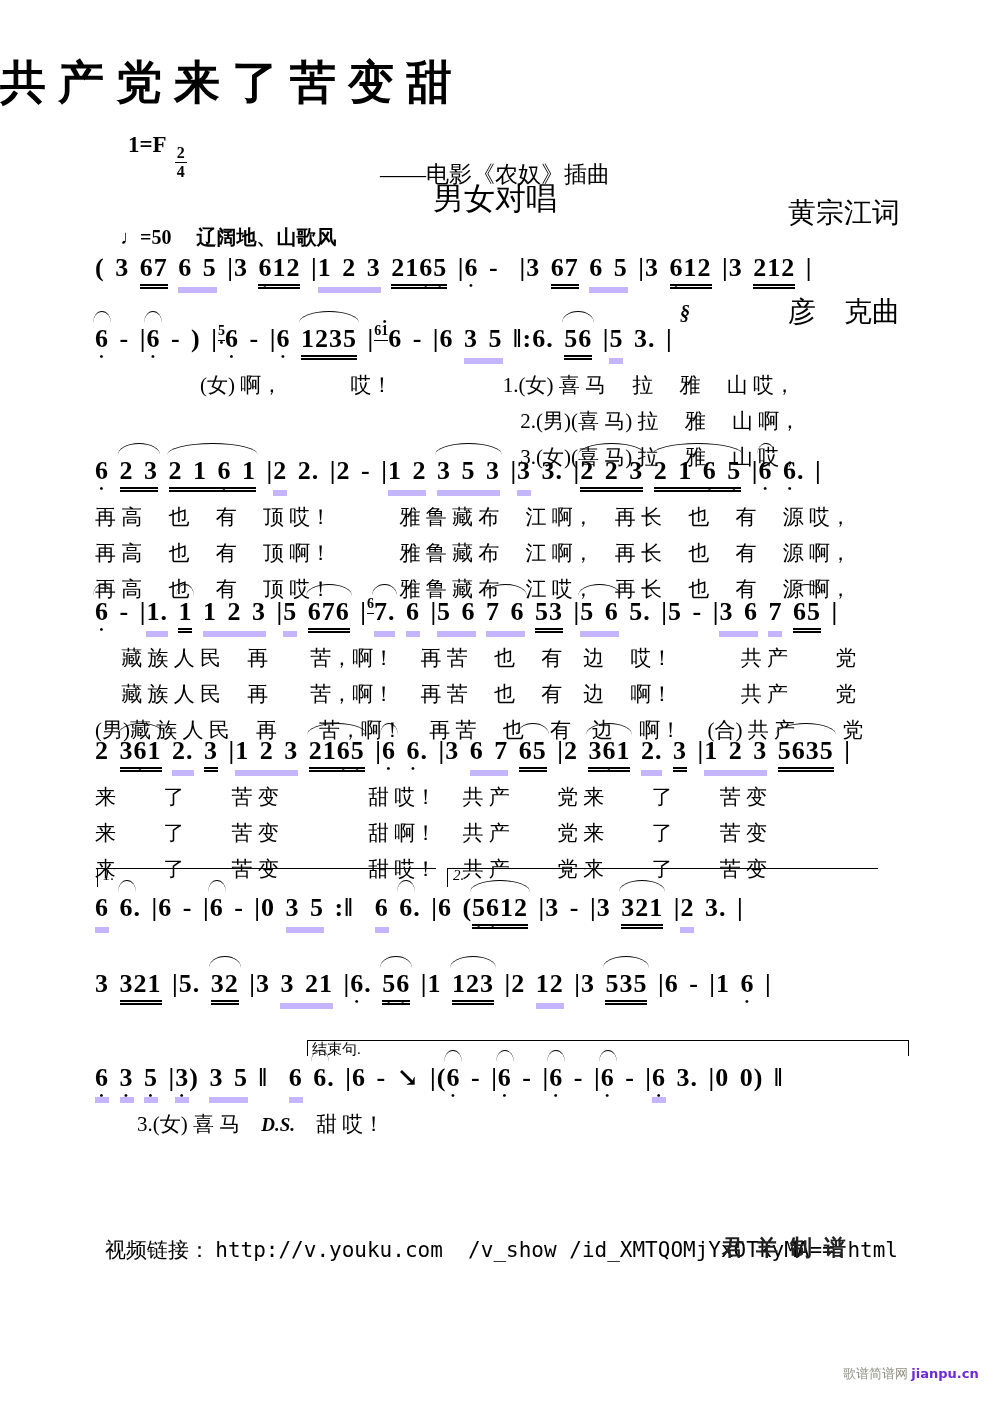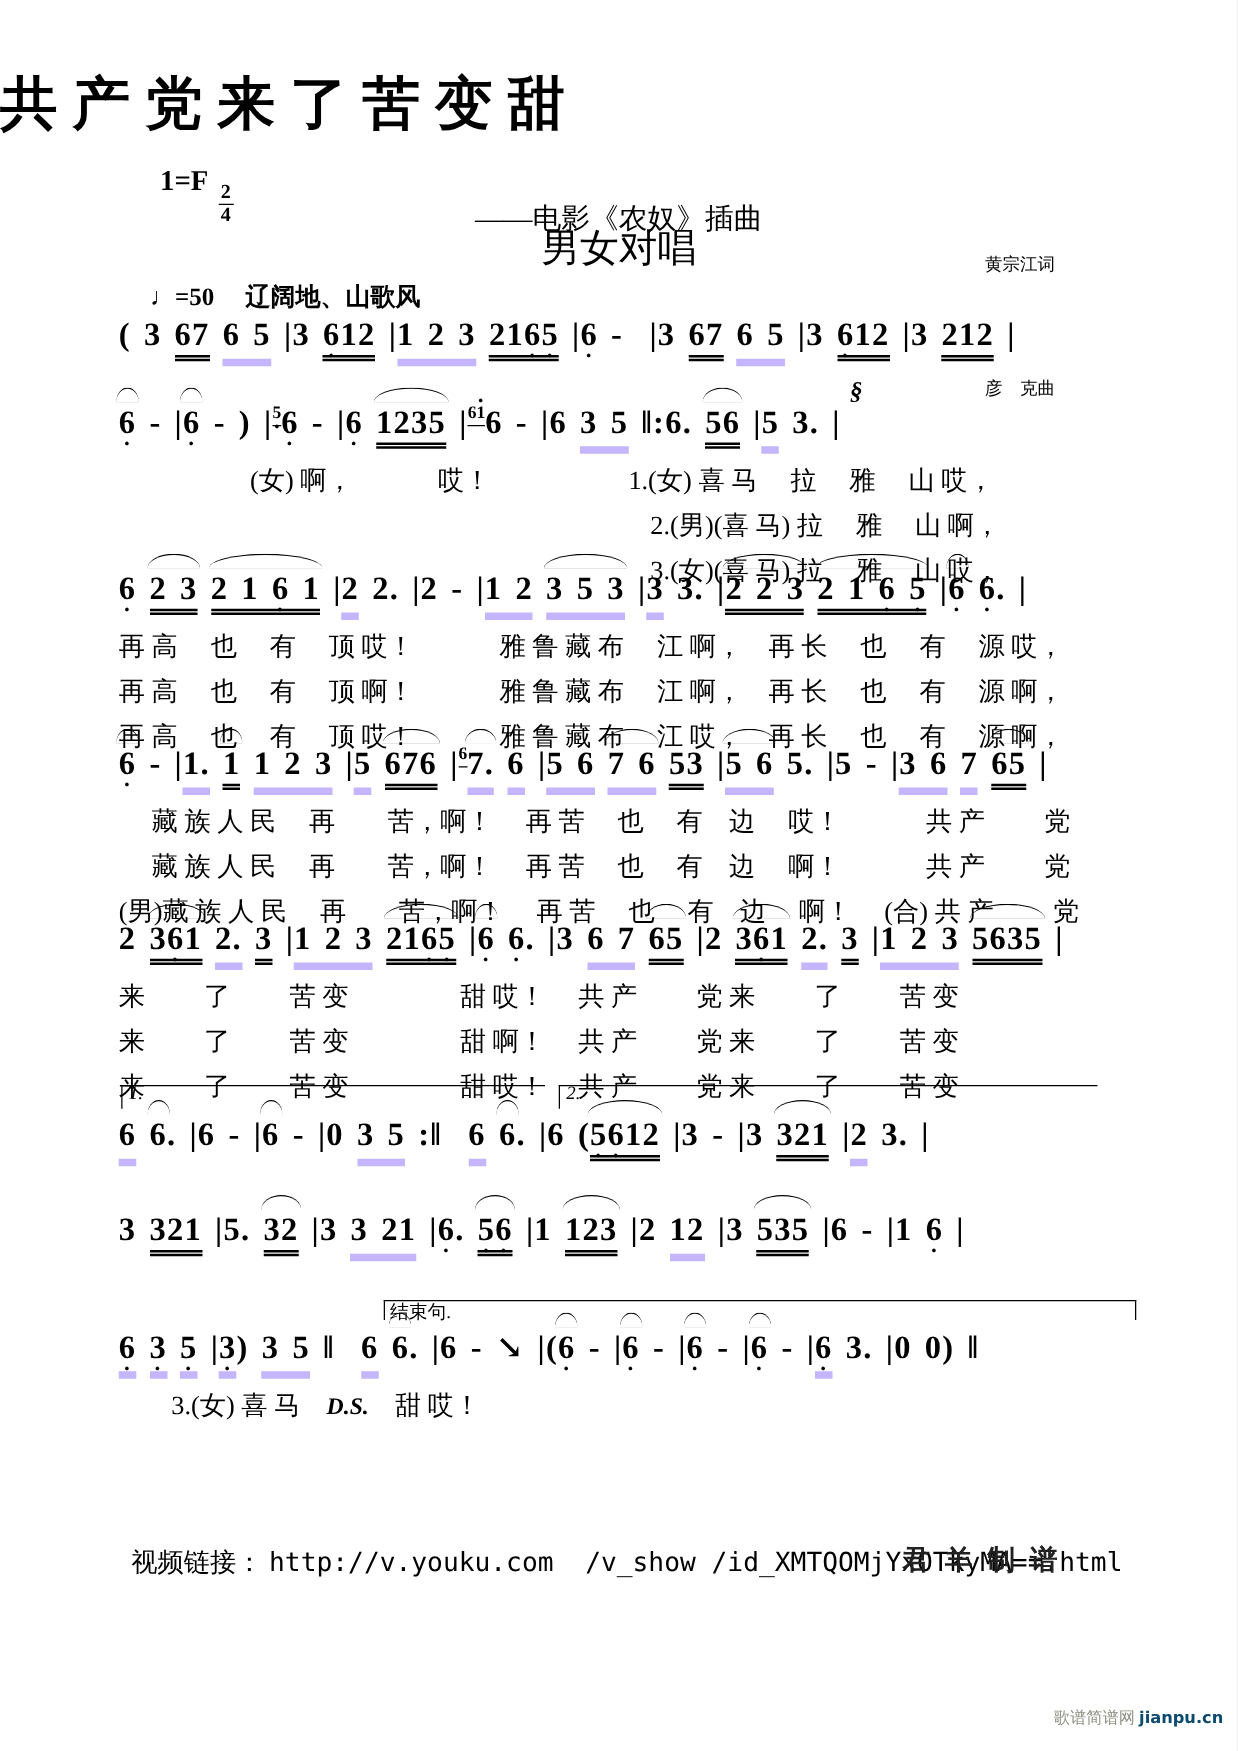--- a/index.html
+++ b/index.html
@@ -7,21 +7,21 @@
          font-family:"Liberation Serif","DejaVu Serif",serif;color:#000;}
   
   .title{position:absolute;top:52px;left:0;width:100%;
          font-size:46px;font-weight:bold;letter-spacing:12px;}
   .keysig{position:absolute;top:132px;left:128px;font-size:23px;font-weight:bold;}
   .frac{display:inline-flex;flex-direction:column;align-items:center;vertical-align:-6px;
         font-size:16px;font-weight:bold;line-height:1;margin-left:8px;}
   .frac .num{border-bottom:1.5px solid #000;padding:0 2px 1px;}
   .frac .den{padding-top:1px;}
   .subtitle{position:absolute;top:140px;left:0;width:100%;text-align:center;font-size:23px;margin-top:19px;}
-  .authors{position:absolute;top:130px;left:788px;font-size:14px;line-height:33px;white-space:pre;}
+  .authors{position:absolute;top:130px;left:788px;font-size:28px;line-height:33px;white-space:pre;}
   .perf{position:absolute;top:178px;left:0;width:100%;text-align:center;font-size:31px;}
   .tempo{position:absolute;top:224px;left:120px;font-size:20px;font-weight:bold;}
   
   .sys{position:absolute;left:95px;width:810px;}
   .notes{font-family:"Liberation Serif","DejaVu Serif",serif;font-weight:bold;font-size:26px;
          white-space:pre;letter-spacing:1px;word-spacing:3px;line-height:1.25;}
   .ch{display:inline-block;position:relative;line-height:1.15;}
   .u1{display:inline-block;position:relative;border-bottom:6px solid #c4b5fd;padding-bottom:4px;line-height:1.15;}
   .u2{display:inline-block;position:relative;border-bottom:5px double #000;padding-bottom:1px;line-height:1.15;}
   .grace{display:inline-block;position:relative;font-size:14px;vertical-align:12px;
@@ -44,21 +44,21 @@
          border-top:1.4px solid #000;border-left:1.4px solid #000;border-right:1.4px solid #000;}
   .endbr .elabel{position:absolute;left:4px;top:-1px;font-size:15px;}
   
   .srcnote{position:absolute;top:1172px;left:0;width:100%;text-align:center;font-size:21px;}
   .linkrow{position:absolute;top:1236px;left:105px;font-size:21px;
            font-family:"DejaVu Sans Mono","Liberation Mono",monospace;white-space:pre;}
   .linkrow .lbl{font-family:"Liberation Serif",serif;}
   .logo{position:absolute;top:1233px;left:722px;font-size:22px;letter-spacing:12px;
         font-weight:bold;color:#222;}
   .wm{position:absolute;top:1365px;left:843px;font-size:13px;color:#8f8f83;}
-  .wm .site{color:#0c4a6e;font-weight:bold;font-family:"DejaVu Sans",sans-serif;}
+  .wm .site{color:#6d28d9;font-weight:bold;font-family:"DejaVu Sans",sans-serif;}
 </style>
 </head>
 <body>
 
 <div class="sheet">
 
   <div class="title">共产党来了苦变甜</div>
 
   <div class="keysig">
     <span>1=F</span><span class="frac">

